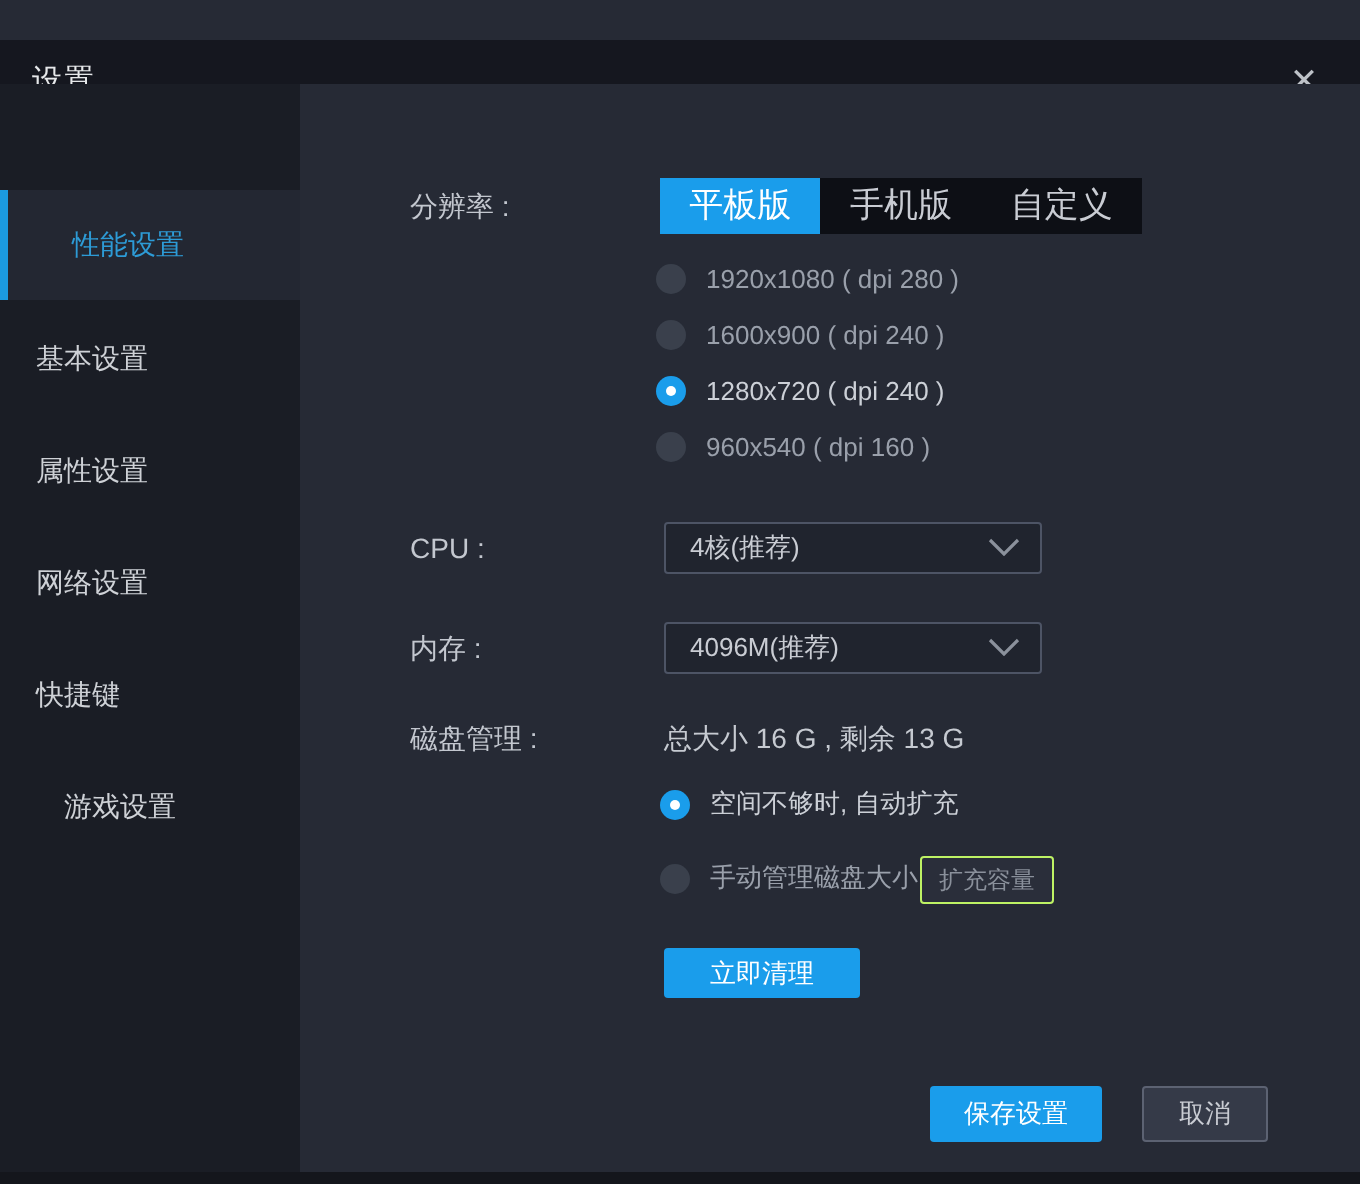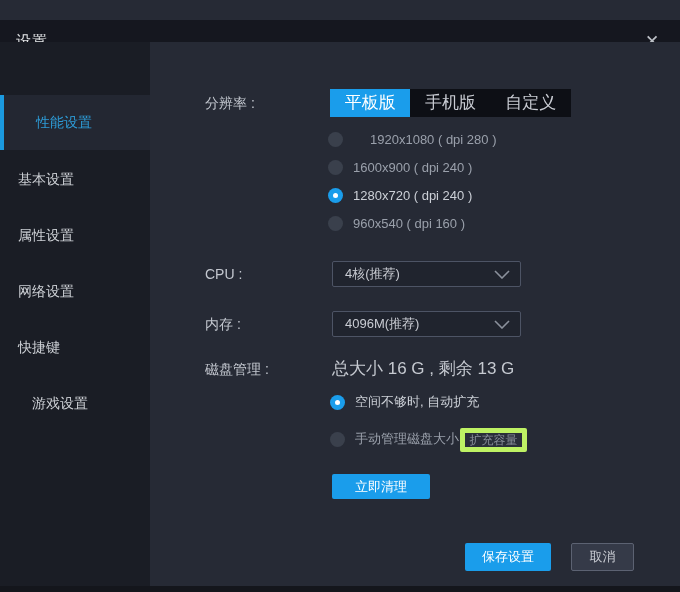--- a/index.html
+++ b/index.html
@@ -91,24 +91,24 @@
     padding: 0 10px 0 12px; cursor: pointer;
   }
   .dropdown .dd-value { font-size: 13px; color: #c9ccd3; white-space: nowrap; }
   
   .btn {
     display: flex; align-items: center; justify-content: center;
     font-size: 13px; border-radius: 2px; cursor: pointer; white-space: nowrap;
   }
   .btn-blue { background: #1a9deb; color: #ffffff; }
   .btn-cancel { background: #353a48; border: 1px solid #5c6272; color: #c9ccd3; }
-  .btn-expand { background: #2a2e3a; border: 5px solid #bef264; color: #8a909b; font-size: 12px; text-align: center; }
+  .btn-expand { background: #2a2e3a; border: 1px solid #bef264; color: #8a909b; font-size: 12px; text-align: center; }
   .disk-info {
     position: absolute; left: 182px; top: 315px; height: 24px; line-height: 24px;
-    font-size: 17px; color: #c6cad1; white-space: nowrap;
+    font-size: 14px; color: #c6cad1; white-space: nowrap;
   }
   .bottom-strip {
     position: absolute; left: 0; top: 586px; width: 680px; height: 6px;
     background: #14161c;
   }
 </style>
 </head>
 <body>
 
 <div class="window">
@@ -143,21 +143,21 @@
 
   <div class="content">
 
     <div class="field-label" style="top:47px; height:28px; line-height:28px;">分辨率 :</div>
     <div class="tabs">
       <div class="tab active">平板版</div>
       <div class="tab">手机版</div>
       <div class="tab">自定义</div>
     </div>
 
-    <div class="radio-row" style="left:178px; top:87px;gap:17px;">
+    <div class="radio-row" style="left:178px; top:87px;">
       <span class="radio"></span>
       <span class="radio-label">1920x1080 ( dpi 280 )</span>
     </div>
     <div class="radio-row" style="left:178px; top:115px;">
       <span class="radio"></span>
       <span class="radio-label">1600x900 ( dpi 240 )</span>
     </div>
     <div class="radio-row selected" style="left:178px; top:143px;">
       <span class="radio checked"></span>
       <span class="radio-label">1280x720 ( dpi 240 )</span>

